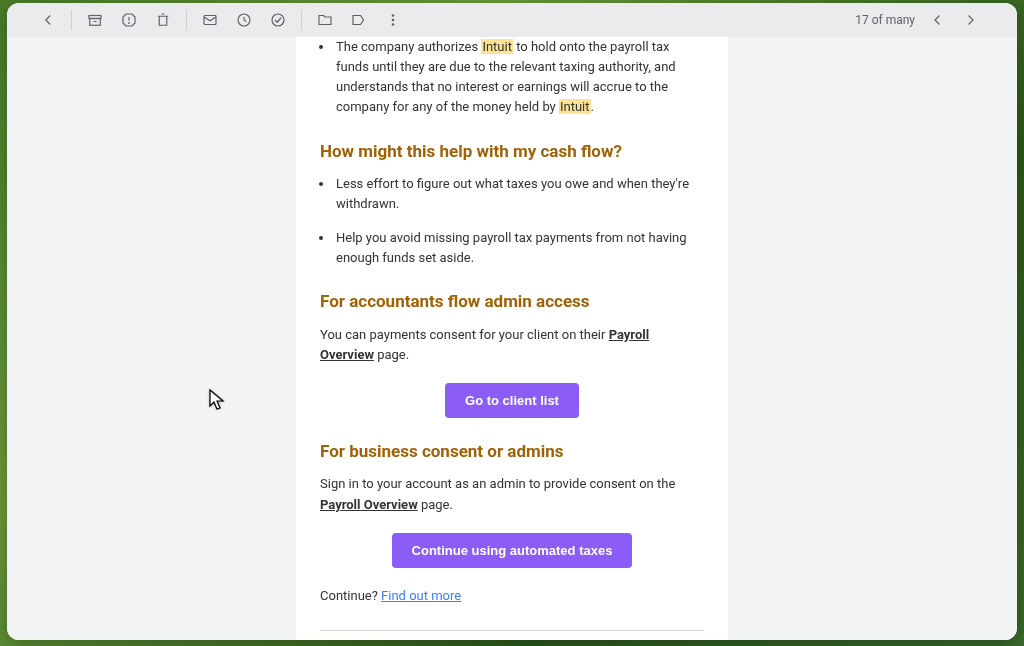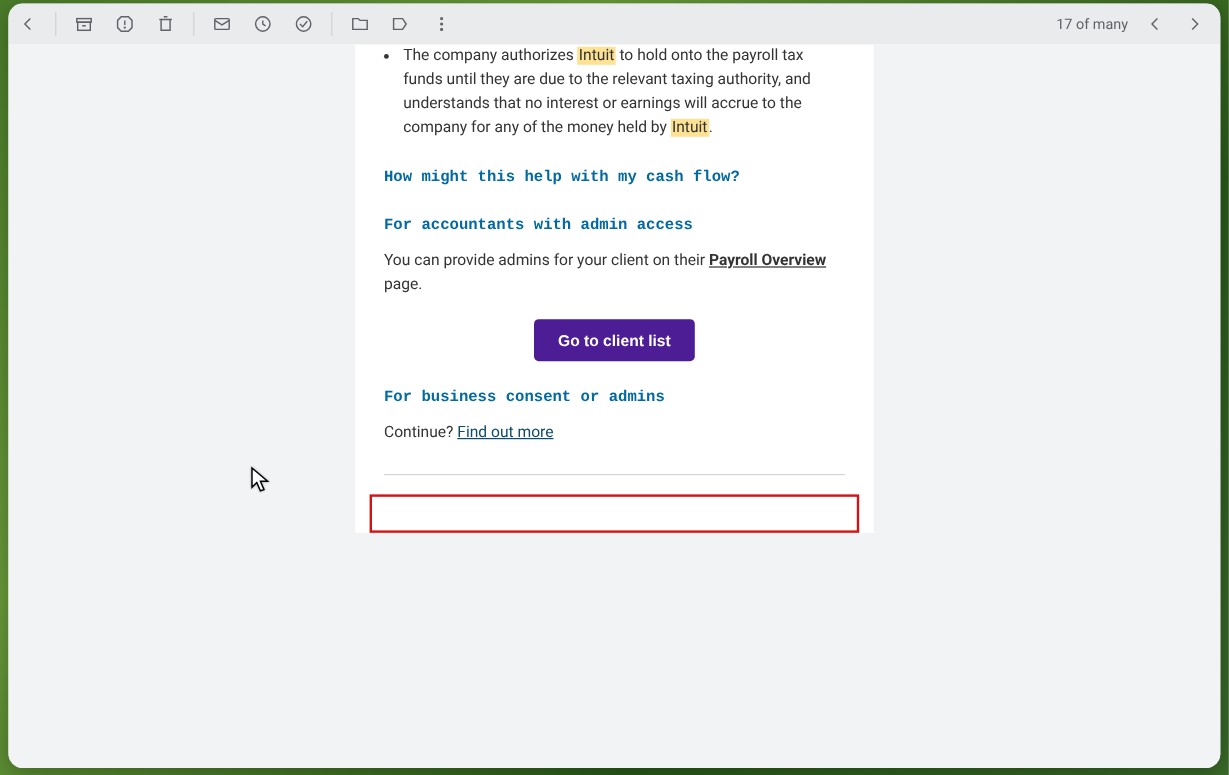--- a/index.html
+++ b/index.html
@@ -1,37 +1,37 @@
 <!DOCTYPE html>
 <html><head>
 <meta charset="utf-8">
 <style>
   * { margin: 0; padding: 0; box-sizing: border-box; }
   html, body { width: 1024px; height: 646px; overflow: hidden; font-family: -apple-system, BlinkMacSystemFont, "Segoe UI", Roboto, Arial, sans-serif; }
   body { background: linear-gradient(135deg,#4a7c2a 0%,#6b9c3a 30%,#2a5a1a 70%,#3a6a2a 100%); display: flex; align-items: flex-start; justify-content: center; }
   .window { width: 1010px; height: 637px; background: #fff; border-radius: 12px; margin-top: 3px; overflow: hidden; display: flex; flex-direction: column; box-shadow: 0 4px 20px rgba(0,0,0,0.3); }
-  .toolbar { height: 34px; background: #eaebed; display: flex; align-items: center; padding: 0 1px; gap: 4px; font-size: 12px; color: #5f6368; }
+  .toolbar { height: 34px; background: #eaebed; display: flex; align-items: center; padding: 0 26px; gap: 4px; font-size: 12px; color: #5f6368; }
   .tool-btn { width: 30px; height: 30px; display: flex; align-items: center; justify-content: center; border-radius: 50%; cursor: pointer; }
   .tool-btn svg { width: 18px; height: 18px; fill: none; stroke: #5f6368; stroke-width: 1.6; }
   .sep { width: 1px; height: 20px; background: #cfd1d4; margin: 0 4px; }
   .spacer { flex: 1; }
   .pager { display: flex; align-items: center; gap: 2px; margin-right: 6px; }
   .page-count { font-size: 12px; color: #5f6368; margin-right: 6px; }
   .content-wrap { flex: 1; background: #f1f3f4; overflow: hidden; position: relative; }
   .scroll-area { position: absolute; inset: 0; overflow-y: auto; }
   .email { width: 432px; margin: 0 auto; background: #fff; padding: 0 0 0 0; }
   .email-body { padding: 0 24px; color: #333; font-size: 13px; line-height: 1.55; }
   .email-body ul { margin: 0 0 18px 14px; padding: 0; }
   .email-body li { margin: 0 0 14px 0; padding-left: 2px; }
-  .email-body h4 { font-size: 13px; font-weight: 700; margin: 20px 0 10px; color: #0369a1; font-family: Liberation Mono, monospace; }
+  .email-body h4 { font-size: 17px; font-weight: 700; margin: 20px 0 10px; color: #a16207; }
   .email-body p { margin: 0 0 12px; }
   .hl { background: #fde293; padding: 0 1px; }
   .bold { font-weight: 700; text-decoration: underline; }
-  .cta { display: block; margin: 18px auto; background: #4c1d95; color: #fff; border: none; border-radius: 4px; padding: 10px 20px; font-size: 13px; font-weight: 600; cursor: pointer; }
-  .link { color: #0c4a6e; text-decoration: underline; cursor: pointer; }
+  .cta { display: block; margin: 18px auto; background: #8b5cf6; color: #fff; border: none; border-radius: 4px; padding: 10px 20px; font-size: 13px; font-weight: 600; cursor: pointer; }
+  .link { color: #3b82f6; text-decoration: underline; cursor: pointer; }
   .hr { border: none; border-top: 1px solid #d4d4d4; margin: 24px 0 16px; }
   .consent-box { border: 2px solid #d11313; padding: 14px 12px; margin: 0 12px 18px; }
   .cursor { position: fixed; left: 208px; top: 388px; pointer-events: none; }
   .cursor svg { width: 20px; height: 24px; filter: drop-shadow(0 0 1px rgba(0,0,0,0.4)); }
   
   .scroll-area::-webkit-scrollbar { width: 10px; }
   .scroll-area::-webkit-scrollbar-track { background: #f1f3f4; }
   .scroll-area::-webkit-scrollbar-thumb { background: #c1c1c1; border-radius: 5px; }
 </style>
 </head>
@@ -123,28 +123,36 @@
     <div class="scroll-area">
       <div class="email">
         <div class="email-body">
           <ul>
             <li>
               <span>The company authorizes </span><span class="hl">Intuit</span><span> to hold onto the payroll tax funds until they are due to the relevant taxing authority, and understands that no interest or earnings will accrue to the company for any of the money held by </span><span class="hl">Intuit</span><span>.</span>
             </li>
           </ul>
 
           <h4>How might this help with my cash flow?</h4>
+          <ul>
+            <li>Less effort to figure out what taxes you owe and when they're withdrawn.</li>
+            <li>Help you avoid missing payroll tax payments from not having enough funds set aside.</li>
+          </ul>
 
-          <h4>For accountants with admin access</h4>
+          <h4>For accountants flow admin access</h4>
           <p>
-            <span>You can provide admins for your client on their </span><span class="bold">Payroll Overview</span><span> page.</span>
+            <span>You can payments consent for your client on their </span><span class="bold">Payroll Overview</span><span> page.</span>
           </p>
           <button class="cta">Go to client list</button>
 
           <h4>For business consent or admins</h4>
+          <p>
+            <span>Sign in to your account as an admin to provide consent on the </span><span class="bold">Payroll Overview</span><span> page.</span>
+          </p>
+          <button class="cta">Continue using automated taxes</button>
 
           <p>
             <span>Continue? </span><a class="link">Find out more</a>
           </p>
 
           <hr class="hr">
         </div>
 
         <div class="consent-box">
           

